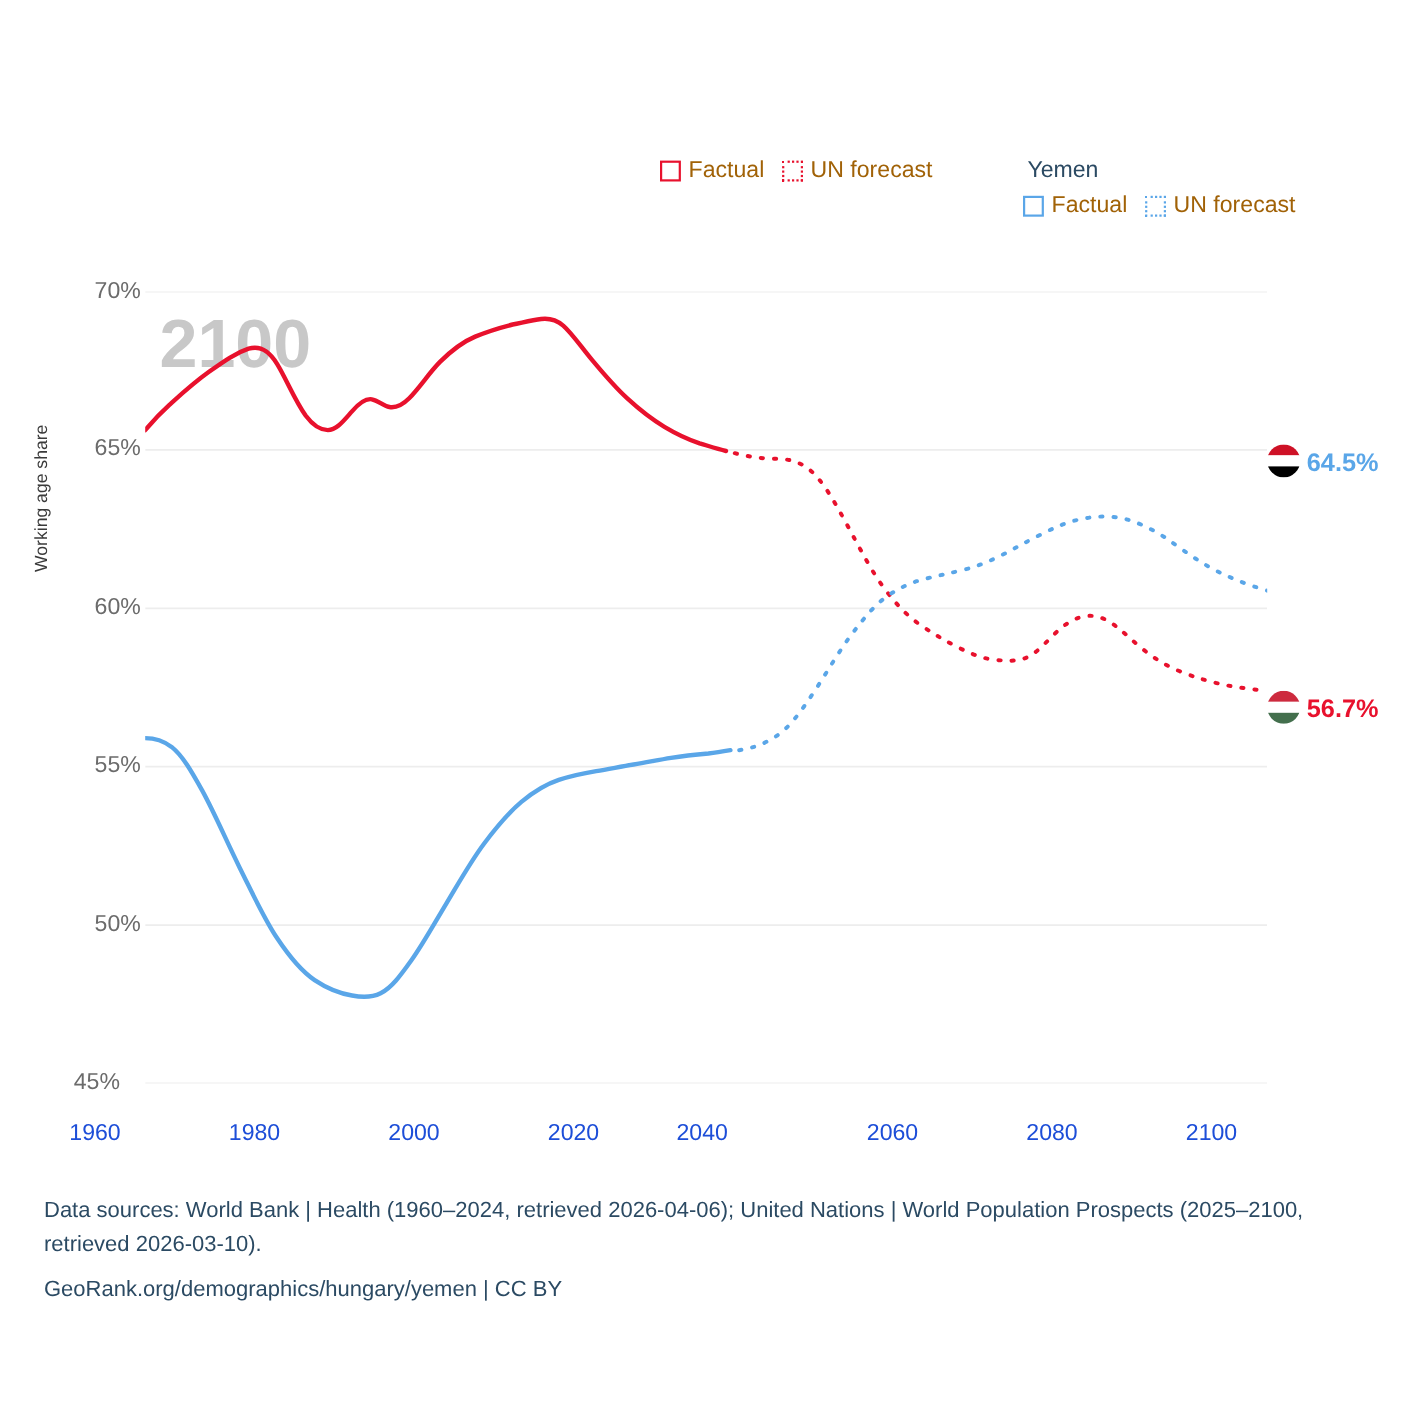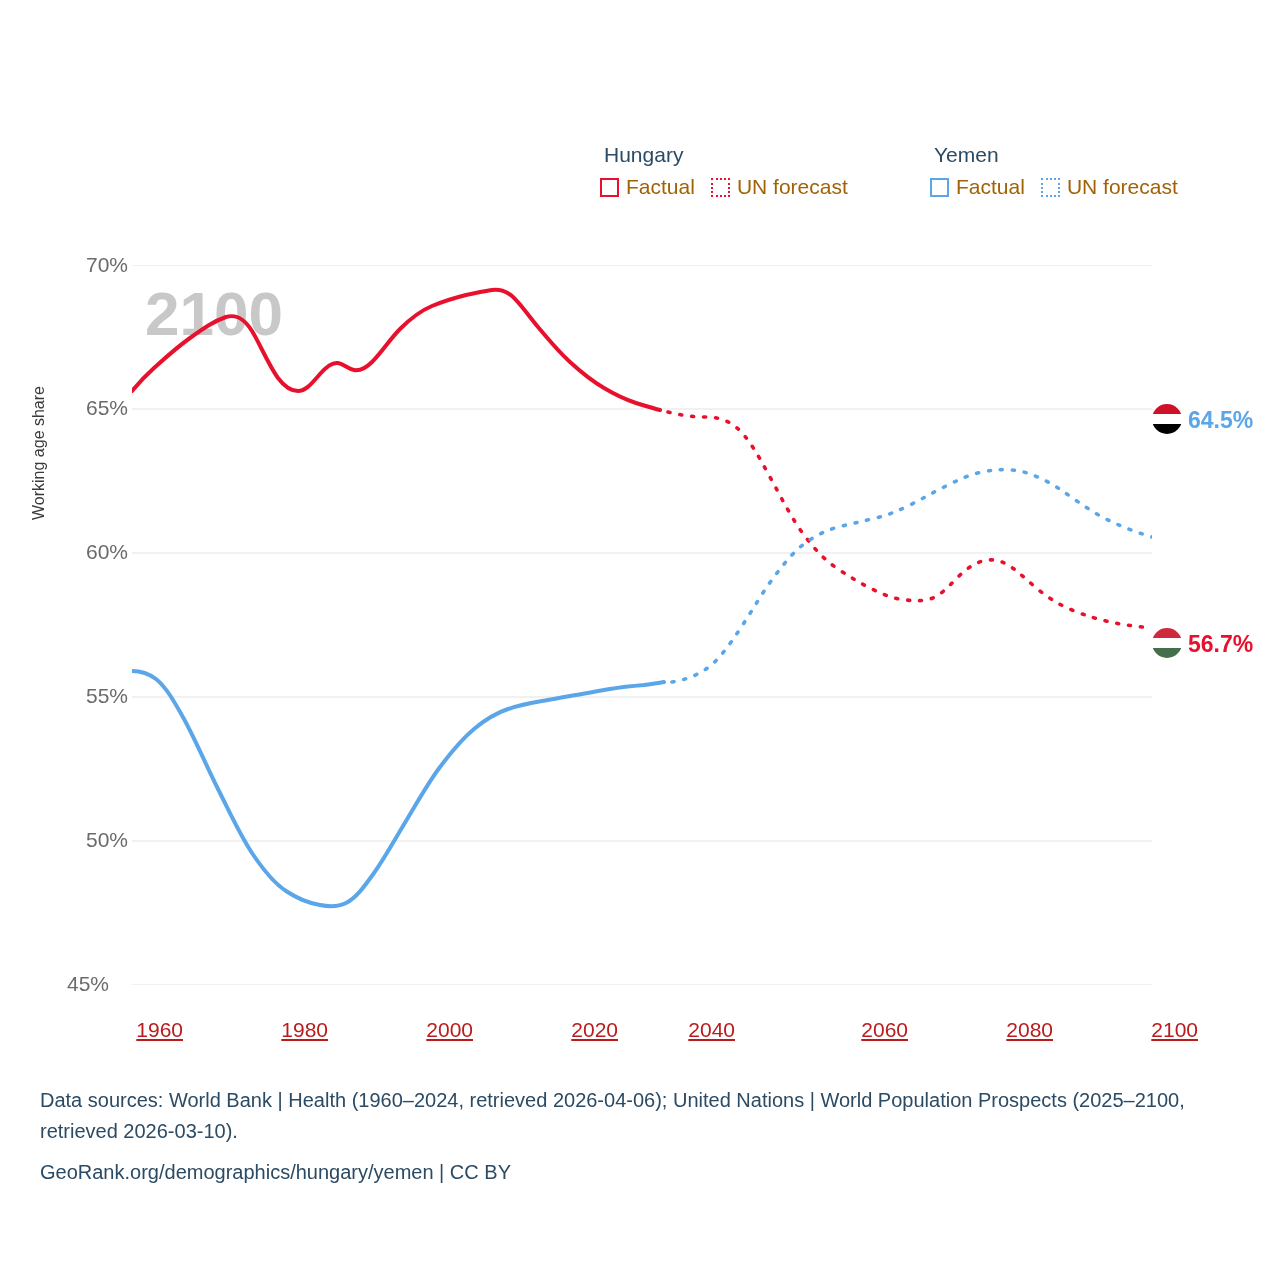--- a/index.html
+++ b/index.html
@@ -105,25 +105,24 @@
     position: absolute;
     right: 1152px;
     width: 80px;
     text-align: right;
     font-size: 21px;
     color: #6b6b6b;
   }
   .xtick {
     position: absolute;
     width: 120px;
-    text-align: right;
-    font-size: 21px;
-    color: #b91c1c;
+    text-align: left;
+    font-size: 21px;
+    color: #1d4ed8;
     top: 1018px;
-    text-decoration: underline;
   }
   .endlabel {
     position: absolute;
     font-size: 23px;
     font-weight: bold;
     white-space: nowrap;
   }
   .endlabel.red { color: #e8112d; }
   .endlabel.blue { color: #5aa6e8; }
   .flag {
@@ -149,21 +148,20 @@
 </style>
 </head>
 <body>
 
 <div class="page">
 
 
   <div class="legend">
     <div class="legend-groups">
       <div class="legend-group hungary">
-        <div class="legend-country">Hungary</div>
         <div class="legend-items">
           <div class="legend-item">
             <span class="legend-swatch sw-solid-red"></span>
             <span class="legend-label">Factual</span>
           </div>
           <div class="legend-item">
             <span class="legend-swatch sw-dot-red"></span>
             <span class="legend-label">UN forecast</span>
           </div>
         </div>

